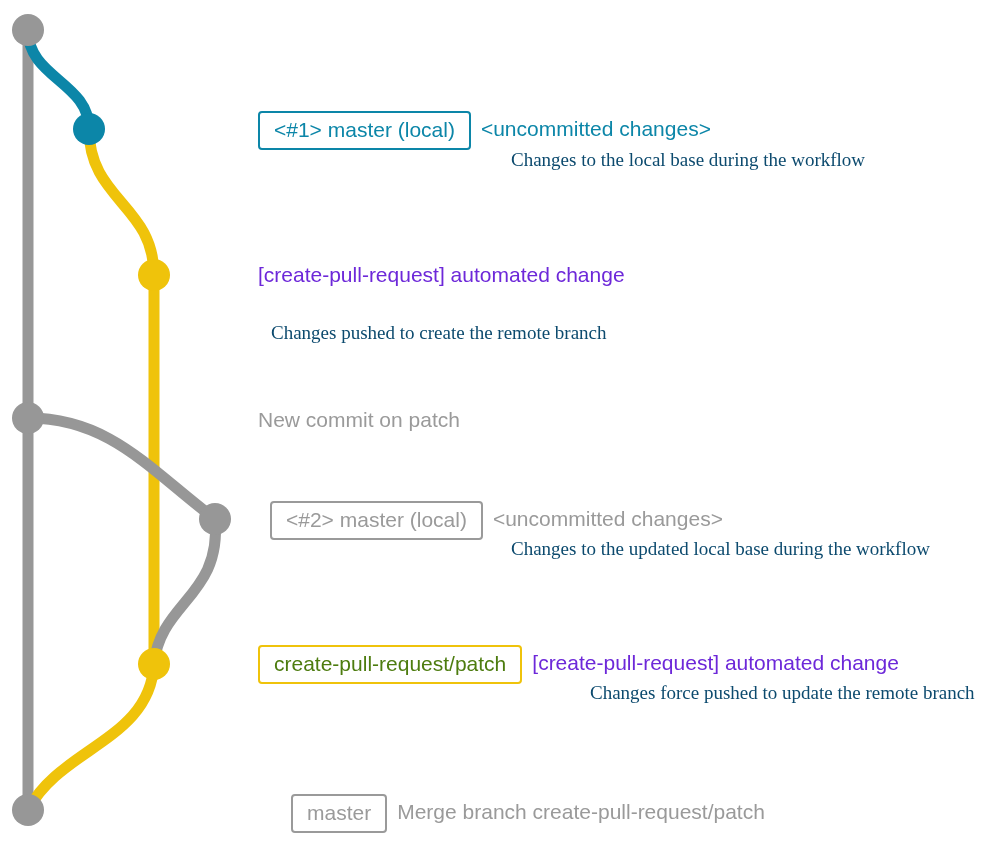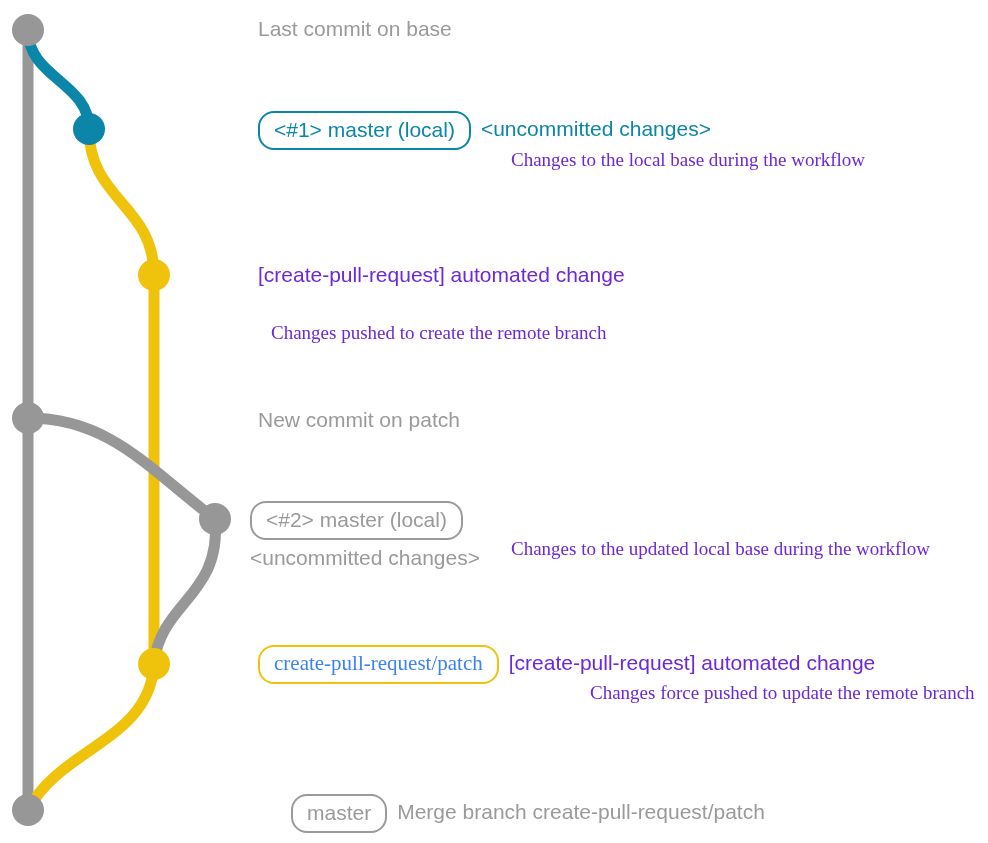--- a/index.html
+++ b/index.html
@@ -35,50 +35,50 @@
 
   .row {
     position: absolute;
     display: flex;
     align-items: flex-start;
   }
 
   .tag-chip {
     display: inline-block;
     border: 2px solid #9a9a9a;
-    border-radius: 16px;
+    border-radius: 4px;
     padding: 4px 14px 6px 14px;
     font-size: 21px;
     line-height: 25px;
     color: #9a9a9a;
     white-space: nowrap;
     background: transparent;
   }
   .tag-chip.teal  { border-color: #0c86a8; color: #0c86a8; }
-  .tag-chip.yellow{ border-color: #efc30b; color: #3b82f6; font-family: Liberation Serif, serif; }
+  .tag-chip.yellow{ border-color: #efc30b; color: #4d7c0f; }
   .tag-chip.gray  { border-color: #9a9a9a; color: #9a9a9a; }
 
   .commit-msg {
     font-size: 21px;
     line-height: 25px;
     white-space: nowrap;
     padding-top: 5px;
   }
   .commit-msg.teal   { color: #0c86a8; }
   .commit-msg.yellow { color: #6d28d9; }
   .commit-msg.gray   { color: #9a9a9a; }
 
   .commit-msg.standalone { padding-top: 0; }
 
   .desc {
     position: absolute;
     font-family: "Liberation Serif", serif;
     font-size: 19px;
     line-height: 22px;
-    color: #6d28d9;
+    color: #0c4a6e;
     white-space: nowrap;
   }
 
   .chip-gap { width: 10px; flex: 0 0 auto; }
 </style>
 </head>
 <body>
 
 <svg id="graph-canvas" viewBox="0 0 988 843" xmlns="http://www.w3.org/2000/svg">
 
@@ -100,41 +100,38 @@
   <circle cx="89" cy="129" r="16" fill="#0c86a8"></circle>
   <circle cx="154" cy="275" r="16" fill="#efc30b"></circle>
   <circle cx="28" cy="418" r="16" fill="#979797"></circle>
   <circle cx="215" cy="519" r="16" fill="#979797"></circle>
   <circle cx="154" cy="664" r="16" fill="#efc30b"></circle>
   <circle cx="28" cy="810" r="16" fill="#979797"></circle>
 </svg>
 
 <div class="labels-layer">
 
-  <div class="row" style="left:258px; top:16px;">
-    <span class="commit-msg gray standalone">Last commit on base</span>
-  </div>
 
   <div class="row" style="left:258px; top:111px;">
     <span class="tag-chip teal">&lt;#1&gt; master (local)</span>
     <span class="chip-gap"></span>
     <span class="commit-msg teal">&lt;uncommitted changes&gt;</span>
   </div>
   <div class="desc" style="left:511px; top:149px;">Changes to the local base during the workflow</div>
 
   <div class="row" style="left:258px; top:262px;">
     <span class="commit-msg yellow standalone">[create-pull-request] automated change</span>
   </div>
   <div class="desc" style="left:271px; top:296px;margin-top:26px;">Changes pushed to create the remote branch</div>
 
   <div class="row" style="left:258px; top:407px;">
     <span class="commit-msg gray standalone">New commit on patch</span>
   </div>
 
-  <div class="row" style="left:250px; top:501px;flex-direction:column;">
+  <div class="row" style="left:270px; top:501px;">
     <span class="tag-chip gray">&lt;#2&gt; master (local)</span>
     <span class="chip-gap"></span>
     <span class="commit-msg gray">&lt;uncommitted changes&gt;</span>
   </div>
   <div class="desc" style="left:511px; top:538px;text-align:center;">Changes to the updated local base during the workflow</div>
 
   <div class="row" style="left:258px; top:645px;">
     <span class="tag-chip yellow">create-pull-request/patch</span>
     <span class="chip-gap"></span>
     <span class="commit-msg yellow">[create-pull-request] automated change</span>

